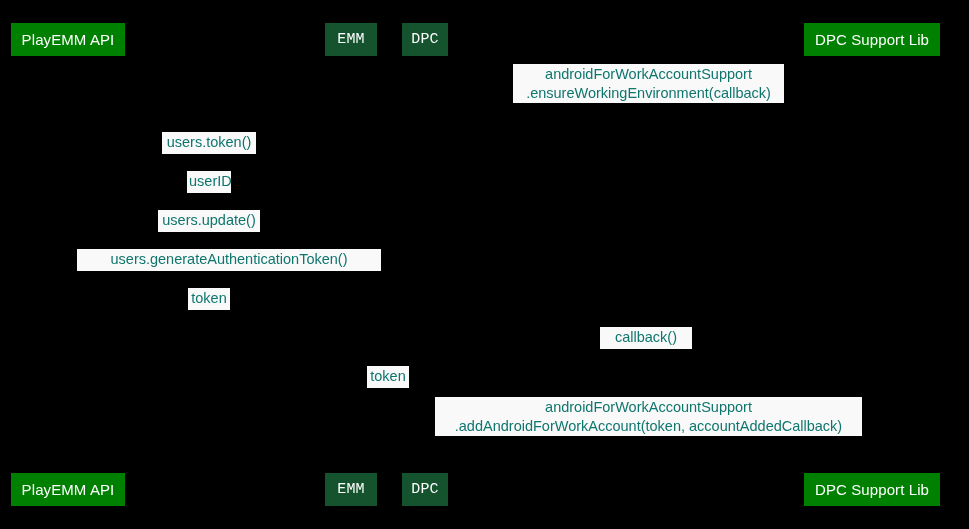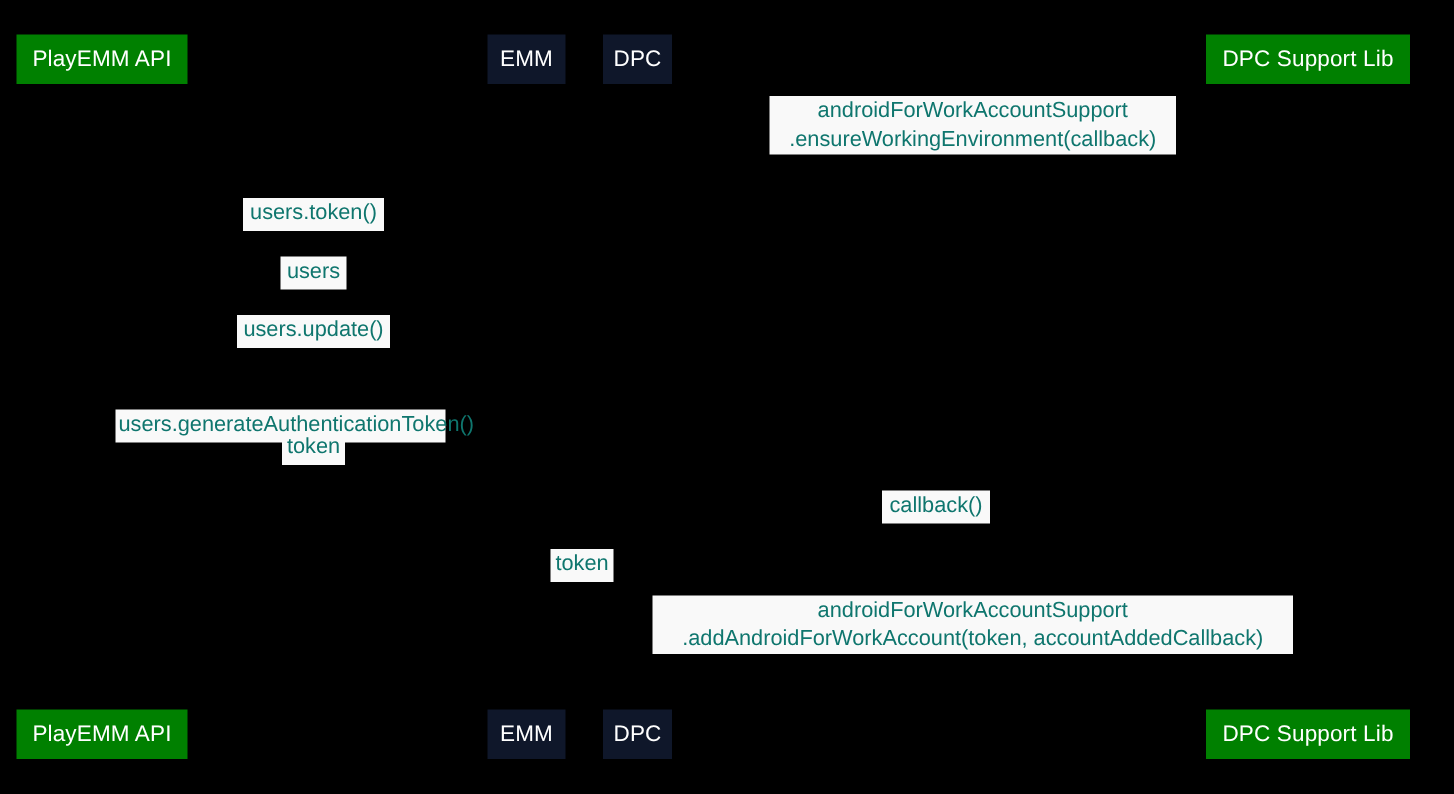--- a/index.html
+++ b/index.html
@@ -27,21 +27,21 @@
     justify-content: center;
     box-sizing: border-box;
     color: #ffffff;
     font-size: 15px;
     line-height: 1;
     letter-spacing: 0.1px;
     white-space: nowrap;
     user-select: none;
   }
   .participant.green { background: #008000; }
-  .participant.blue  { background: #0f172a; }
+  .participant.blue  { background: #14532d; font-family: Liberation Mono, monospace; }
 
   
   .lifeline {
     position: absolute;
     width: 1px;
     background: #000000;
   }
 
   
   .arrow {
@@ -120,36 +120,36 @@
   <div class="msg-label two-line" style="left:513px; top:64px; width:271px; height:39px;">
     <span class="ln">androidForWorkAccountSupport</span>
     <span class="ln">.ensureWorkingEnvironment(callback)</span>
   </div>
 
   <div class="msg-label" style="left:162px; top:132px; width:94px; height:22px;">
     <span class="ln">users.token()</span>
   </div>
 
   <div class="msg-label" style="left:187px; top:171px; width:44px; height:22px;">
-    <span class="ln">users</span>
+    <span class="ln">userID</span>
   </div>
 
   <div class="msg-label" style="left:158px; top:210px; width:102px; height:22px;">
     <span class="ln">users.update()</span>
   </div>
 
-  <div class="msg-label" style="left:77px; top:249px; width:220px; height:22px;margin-top:24px;">
+  <div class="msg-label" style="left:77px; top:249px; width:304px; height:22px;">
     <span class="ln">users.generateAuthenticationToken()</span>
   </div>
 
   <div class="msg-label" style="left:188px; top:288px; width:42px; height:22px;">
     <span class="ln">token</span>
   </div>
 
-  <div class="msg-label" style="left:588px; top:327px; width:72px; height:22px;">
+  <div class="msg-label" style="left:600px; top:327px; width:92px; height:22px;">
     <span class="ln">callback()</span>
   </div>
 
   <div class="msg-label" style="left:367px; top:366px; width:42px; height:22px;">
     <span class="ln">token</span>
   </div>
 
   <div class="msg-label two-line" style="left:435px; top:397px; width:427px; height:39px;">
     <span class="ln">androidForWorkAccountSupport</span>
     <span class="ln">.addAndroidForWorkAccount(token, accountAddedCallback)</span>

